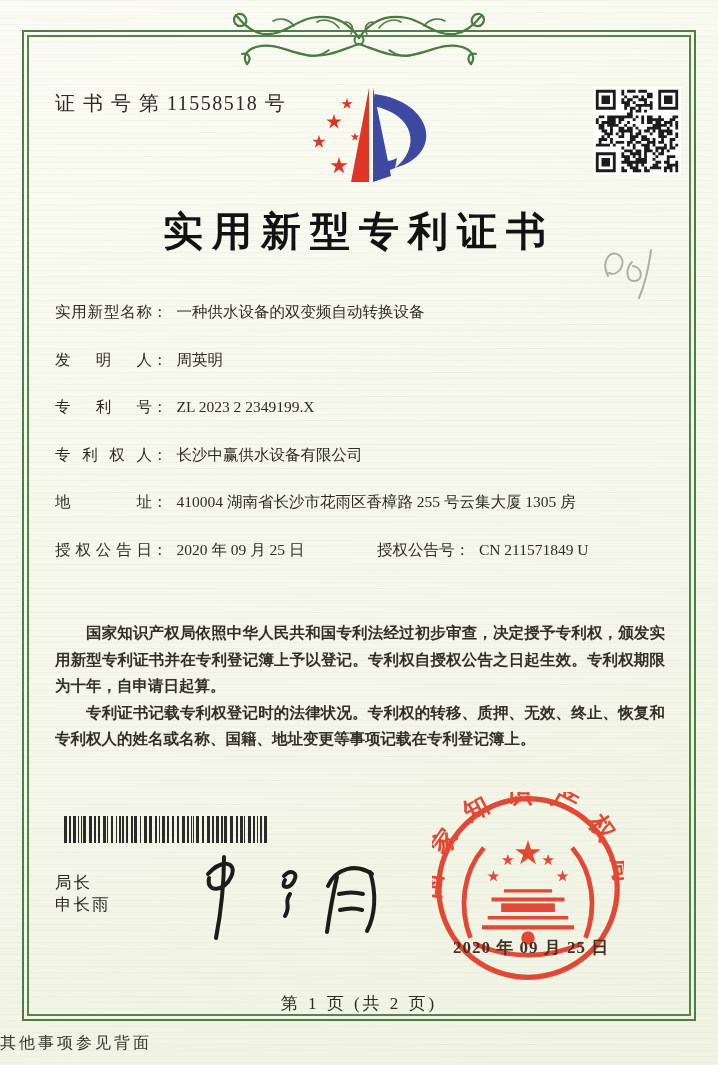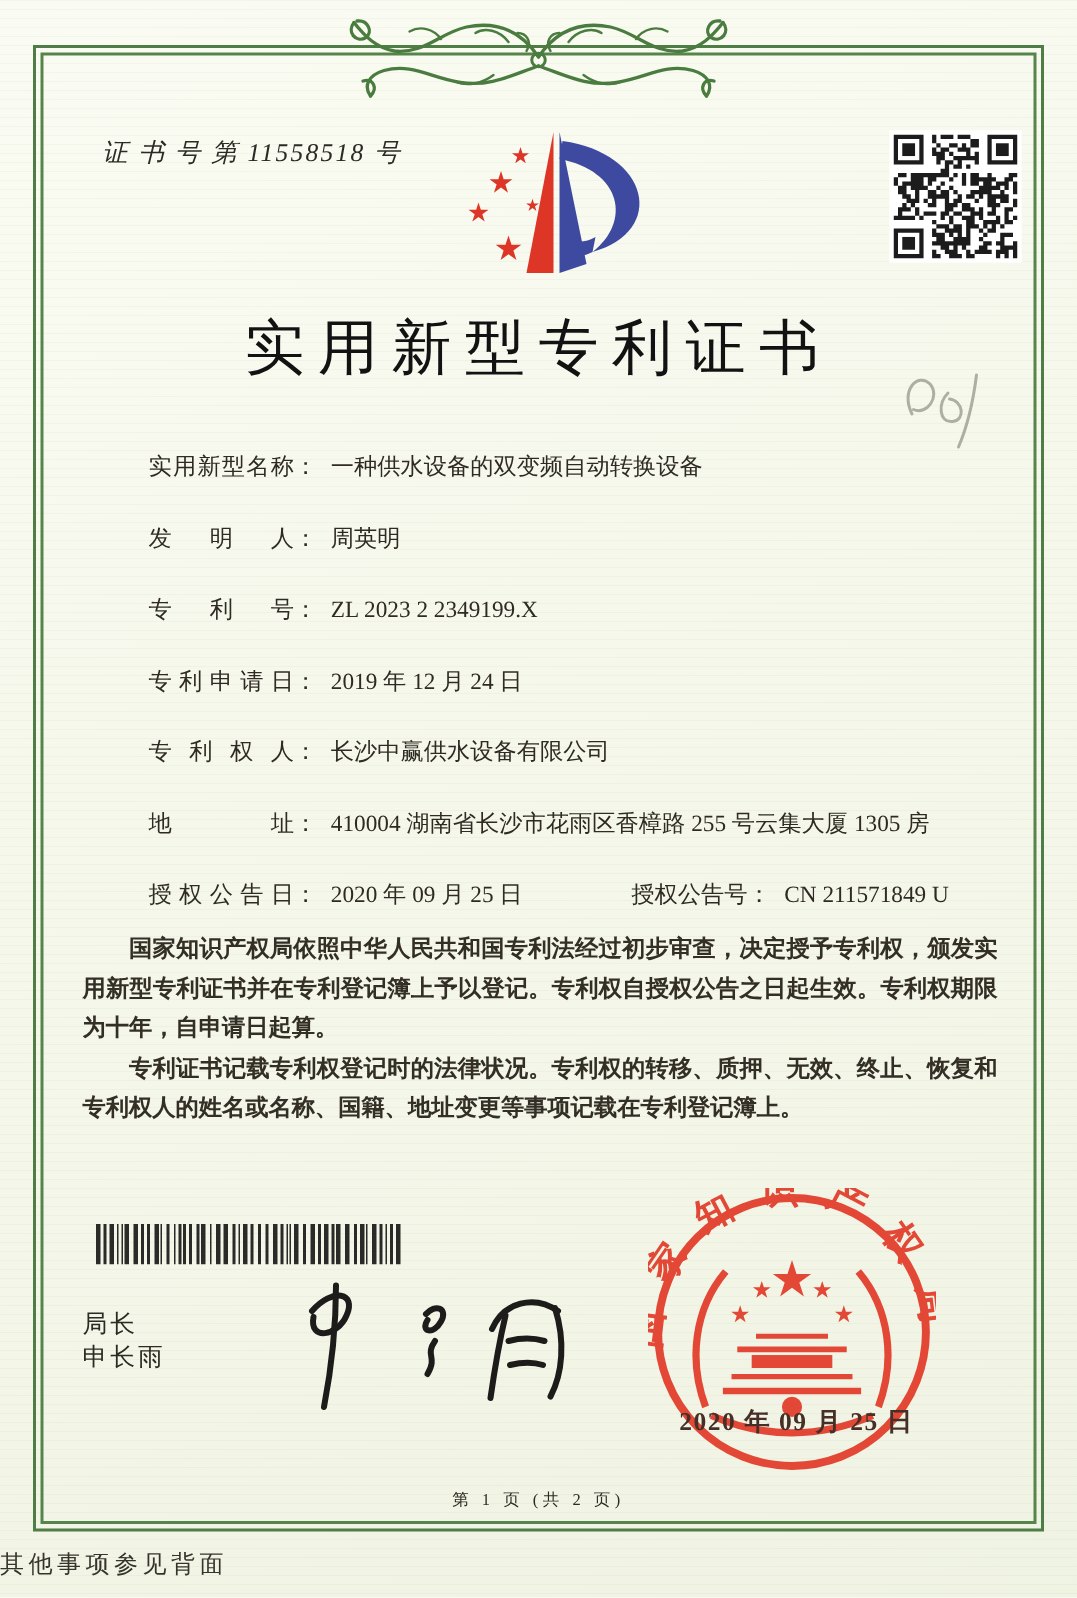--- a/index.html
+++ b/index.html
@@ -19,32 +19,32 @@
     position:absolute;left:22px;top:30px;right:22px;bottom:44px;
     border:2px solid #4e7d45;
   }
   .frame-inner{
     position:absolute;left:3px;top:3px;right:3px;bottom:3px;
     border:2px solid #55854b;
   }
   
   .ornament{position:absolute;left:50%;top:4px;transform:translateX(-50%);}
   
-  .cert-no{position:absolute;left:68px;top:90px;font-size:17px;letter-spacing:1.5px;color:#2b2a24;font-style:italic;}
+  .cert-no{position:absolute;left:55px;top:90px;font-size:20px;letter-spacing:1.5px;color:#2b2a24;}
   .logo{position:absolute;left:295px;top:82px;}
   .qr{position:absolute;left:593px;top:87px;background:#fff;}
   .title{
     position:absolute;left:0;top:204px;width:100%;
-    text-align:center;font-size:40px;font-weight:400;color:#121212;
+    text-align:center;font-size:40px;font-weight:700;color:#121212;
     letter-spacing:9px;font-family:"Liberation Serif", serif;
   }
   .pencil{position:absolute;left:596px;top:244px;opacity:.75;}
   
   .fields{position:absolute;left:55px;right:50px;top:299px;font-size:15.5px;color:#2f2b24;}
-  .field-row{margin-bottom:21.5px;line-height:26px;white-space:nowrap;margin-left:44px;}
+  .field-row{margin-bottom:21.5px;line-height:26px;white-space:nowrap;}
   .field-label{
     display:inline-block;width:97px;vertical-align:bottom;
     text-align:justify;text-align-last:justify;
   }
   .field-value{margin-left:9px;}
   .dual .pair-a{display:inline-block;width:318px;}
   
   .paras{position:absolute;left:55px;right:53px;top:620px;}
   .paras p{
     margin:0;padding:0;text-indent:2em;text-align:justify;
@@ -53,21 +53,21 @@
   
   .barcode{position:absolute;left:64px;top:816px;}
   .director{position:absolute;left:55px;top:872px;font-size:16.5px;letter-spacing:2px;color:#2b2a24;}
   .director .name{}
   .signature{position:absolute;left:178px;top:850px;}
   .seal{position:absolute;left:432px;top:792px;opacity:.92;}
   .seal-date{
     position:absolute;left:438px;top:936px;width:186px;text-align:center;
     font-size:17px;letter-spacing:1px;color:#452f26;font-weight:600;
   }
-  .page-info{position:absolute;left:0;top:992px;width:100%;text-align:center;font-size:11px;letter-spacing:3px;color:#2e2b24;}
+  .page-info{position:absolute;left:0;top:992px;width:100%;text-align:center;font-size:17px;letter-spacing:3px;color:#2e2b24;}
   .footer-note{position:absolute;left:0;top:1033px;width:100%;text-align:left;font-size:16px;letter-spacing:3px;color:#35332b;}
 </style>
 </head>
 <body>
 
 <div class="page">
 
   <div class="frame">
     <div class="frame-inner"></div>
   </div>
@@ -132,23 +132,20 @@
 
   <div class="fields">
     <div class="field-row">
       <span class="field-label">实用新型名称</span><span>：</span><span class="field-value">一种供水设备的双变频自动转换设备</span>
     </div>
     <div class="field-row">
       <span class="field-label">发明人</span><span>：</span><span class="field-value">周英明</span>
     </div>
     <div class="field-row">
       <span class="field-label">专利号</span><span>：</span><span class="field-value">ZL 2023 2 2349199.X</span>
-    </div>
-    <div class="field-row">
-      <span class="field-label">专利申请日</span><span>：</span><span class="field-value">2019 年 12 月 24 日</span>
     </div>
     <div class="field-row">
       <span class="field-label">专利权人</span><span>：</span><span class="field-value">长沙中赢供水设备有限公司</span>
     </div>
     <div class="field-row">
       <span class="field-label">地址</span><span>：</span><span class="field-value">410004 湖南省长沙市花雨区香樟路 255 号云集大厦 1305 房</span>
     </div>
     <div class="field-row dual">
       <span class="pair-a">
         <span class="field-label">授权公告日</span><span>：</span><span class="field-value">2020 年 09 月 25 日</span>

